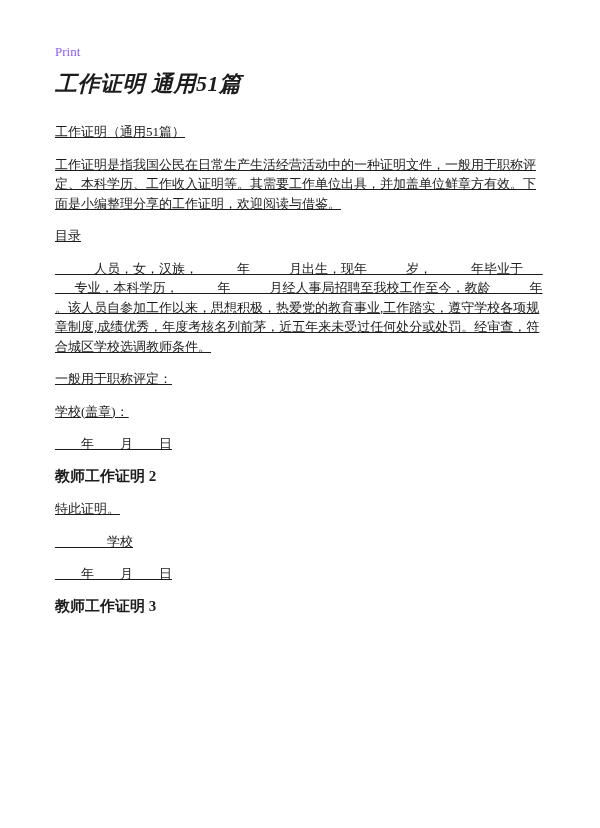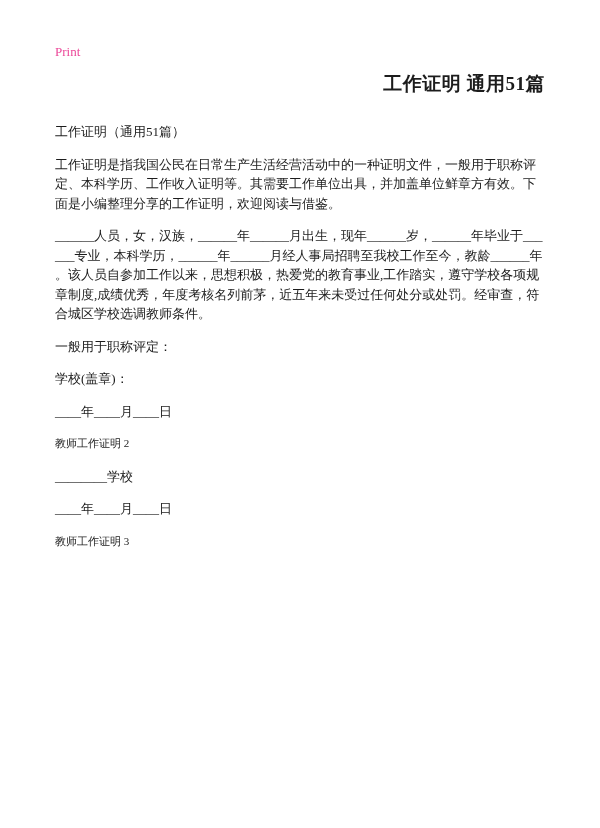--- a/index.html
+++ b/index.html
@@ -18,73 +18,77 @@
     box-sizing: border-box;
     width: 600px;
     height: 828px;
     padding: 44px 55px 40px 55px;
     background: #ffffff;
   }
   .print-link {
     font-size: 13px;
     line-height: 16px;
     margin: 0 0 10px 0;
-    color: #ec4899;
+    color: #8b5cf6;
     cursor: pointer;
   }
   .doc-title {
-    font-size: 19px;
+    font-size: 22px;
     font-weight: bold;
-    text-align: right;
+    text-align: left;
     line-height: 24px;
     margin: 12px 0 26px 0;
     letter-spacing: 0.5px;
+    font-style: italic;
   }
   .para {
     font-size: 13px;
     line-height: 19.5px;
     margin: 0 0 13px 0;
     text-align: left;
     line-break: anywhere;
     word-break: break-all;
+    text-decoration: underline;
   }
   .heading {
-    font-size: 11px;
+    font-size: 15px;
     line-height: 19.5px;
-    font-weight: normal;
+    font-weight: bold;
     margin: 2px 0 13px 0;
   }
 </style>
 </head>
 <body>
 
 <div class="page">
 
   <div class="print-link">Print</div>
 
   <h1 class="doc-title">工作证明 通用51篇</h1>
 
   <p class="para">工作证明（通用51篇）</p>
 
   <p class="para">工作证明是指我国公民在日常生产生活经营活动中的一种证明文件，一般用于职称评定、本科学历、工作收入证明等。其需要工作单位出具，并加盖单位鲜章方有效。下面是小编整理分享的工作证明，欢迎阅读与借鉴。</p>
 
+  <p class="para">目录</p>
 
 
   <p class="para">______人员，女，汉族，______年______月出生，现年______岁，______年毕业于______专业，本科学历，______年______月经人事局招聘至我校工作至今，教龄______年。该人员自参加工作以来，思想积极，热爱党的教育事业,工作踏实，遵守学校各项规章制度,成绩优秀，年度考核名列前茅，近五年来未受过任何处分或处罚。经审查，符合城区学校选调教师条件。</p>
 
 
   <p class="para">一般用于职称评定：</p>
 
   <p class="para">学校(盖章)：</p>
 
   <p class="para">____年____月____日</p>
 
   <h2 class="heading">教师工作证明 2</h2>
 
 
+  <p class="para">特此证明。</p>
 
   <p class="para">________学校</p>
 
   <p class="para">____年____月____日</p>
 
   <h2 class="heading">教师工作证明 3</h2>
 
 </div>
 
 </body></html>

